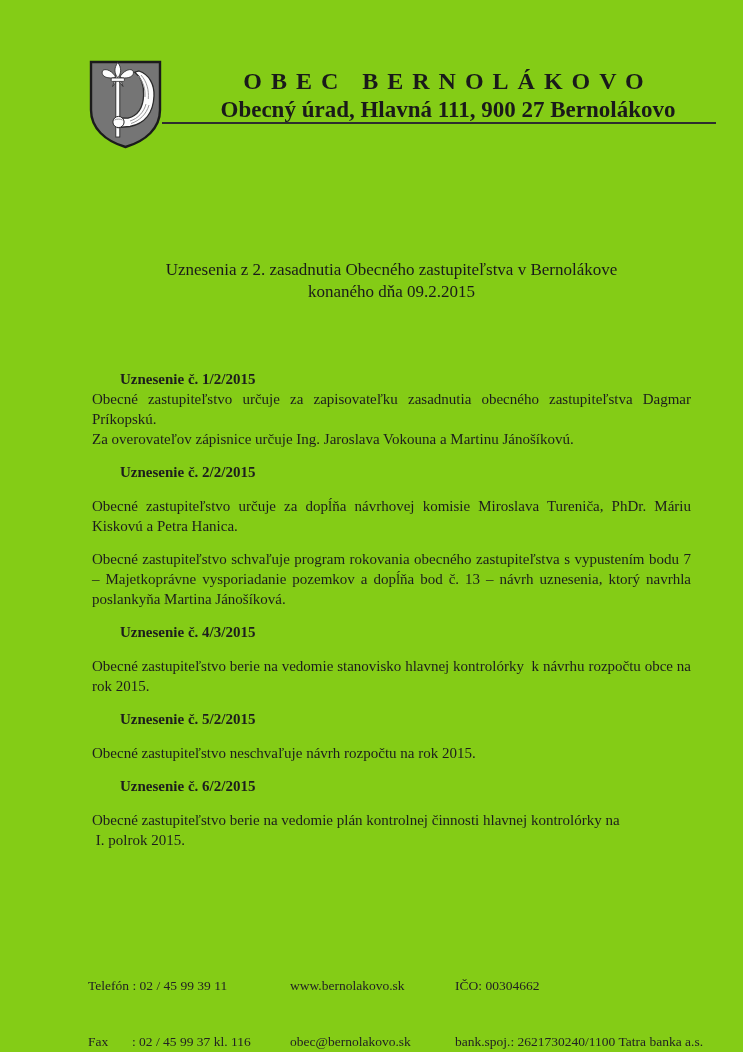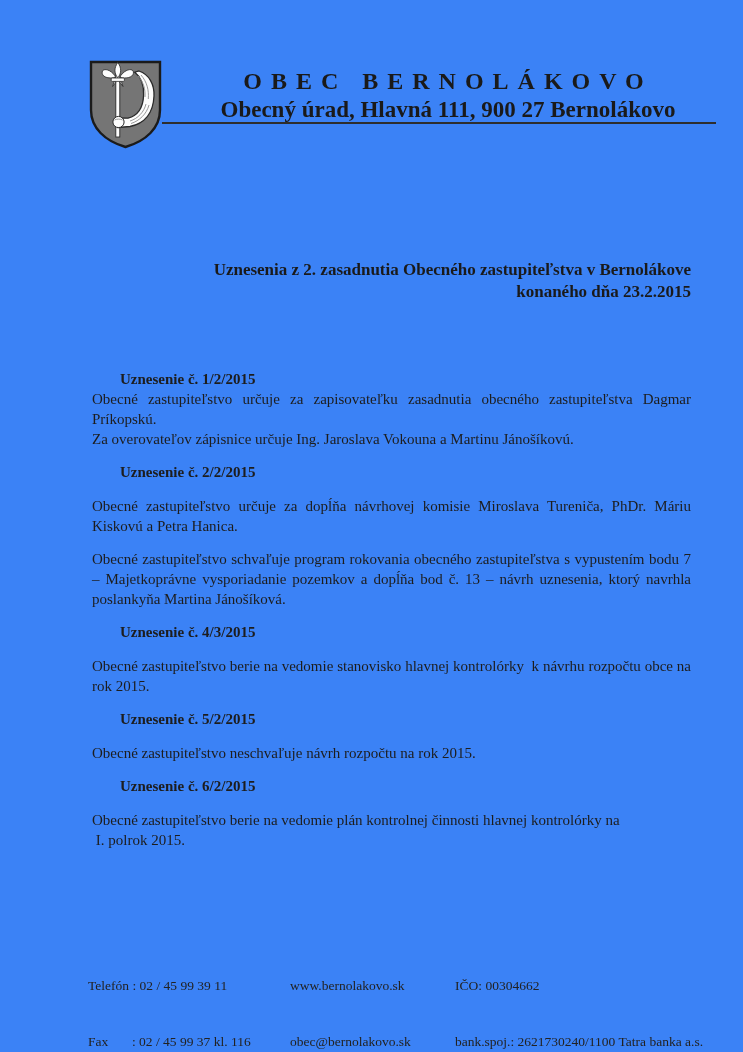--- a/index.html
+++ b/index.html
@@ -10,21 +10,21 @@
   *{box-sizing:border-box;}
   html,body{margin:0;padding:0;}
   body{
     width:743px;height:1052px;
     background:#ffffff;
     font-family:"Liberation Serif","DejaVu Serif",serif;
     color:var(--ink);
     position:relative;
     overflow:hidden;
   }
-  .page{position:absolute;inset:0;background:#3b82f6;}
+  .page{position:absolute;inset:0;background:#84cc16;}
 
   
   .crest{position:absolute;left:88px;top:60px;width:75px;height:90px;}
   .header-text{
     position:absolute;left:178px;top:66px;width:540px;
     text-align:center;
   }
   .org-name{
     font-size:24px;font-weight:700;letter-spacing:9px;
     line-height:30px;white-space:nowrap;color:#1a1a1a;
@@ -34,21 +34,21 @@
     color:#1a1a1a;
   }
   .header-rule{
     position:absolute;left:162px;top:122px;width:554px;height:2px;
     background:var(--rule-color);
   }
 
   
   .doc-title{
     position:absolute;left:92px;top:259px;width:599px;
-    text-align:right;font-weight:700;font-size:17px;line-height:22px;
+    text-align:center;font-weight:400;font-size:17px;line-height:22px;
     color:#1a1a1a;
   }
 
   
   .resolutions{
     position:absolute;left:92px;top:369px;width:599px;
     font-size:15px;line-height:20px;
   }
   .res{margin-bottom:13px;}
   .res-heading{font-weight:700;margin-bottom:14px;margin-left:28px;}
@@ -107,21 +107,21 @@
   </div>
 
   <div class="header-text">
     <div class="org-name">OBEC BERNOLÁKOVO</div>
     <div class="org-address">Obecný úrad, Hlavná 111, 900 27 Bernolákovo</div>
   </div>
   <div class="header-rule"></div>
 
   <div class="doc-title">
     <div>Uznesenia z 2. zasadnutia Obecného zastupiteľstva v Bernolákove</div>
-    <div>konaného dňa 23.2.2015</div>
+    <div>konaného dňa 09.2.2015</div>
   </div>
 
   <div class="resolutions">
     <div class="res first">
       <div class="res-heading">Uznesenie č. 1/2/2015</div>
       <div class="res-body">Obecné zastupiteľstvo určuje za zapisovateľku zasadnutia obecného zastupiteľstva Dagmar Príkopskú.
 Za overovateľov zápisnice určuje Ing. Jaroslava Vokouna a Martinu Jánošíkovú.</div>
     </div>
     <div class="res">
       <div class="res-heading">Uznesenie č. 2/2/2015</div>

